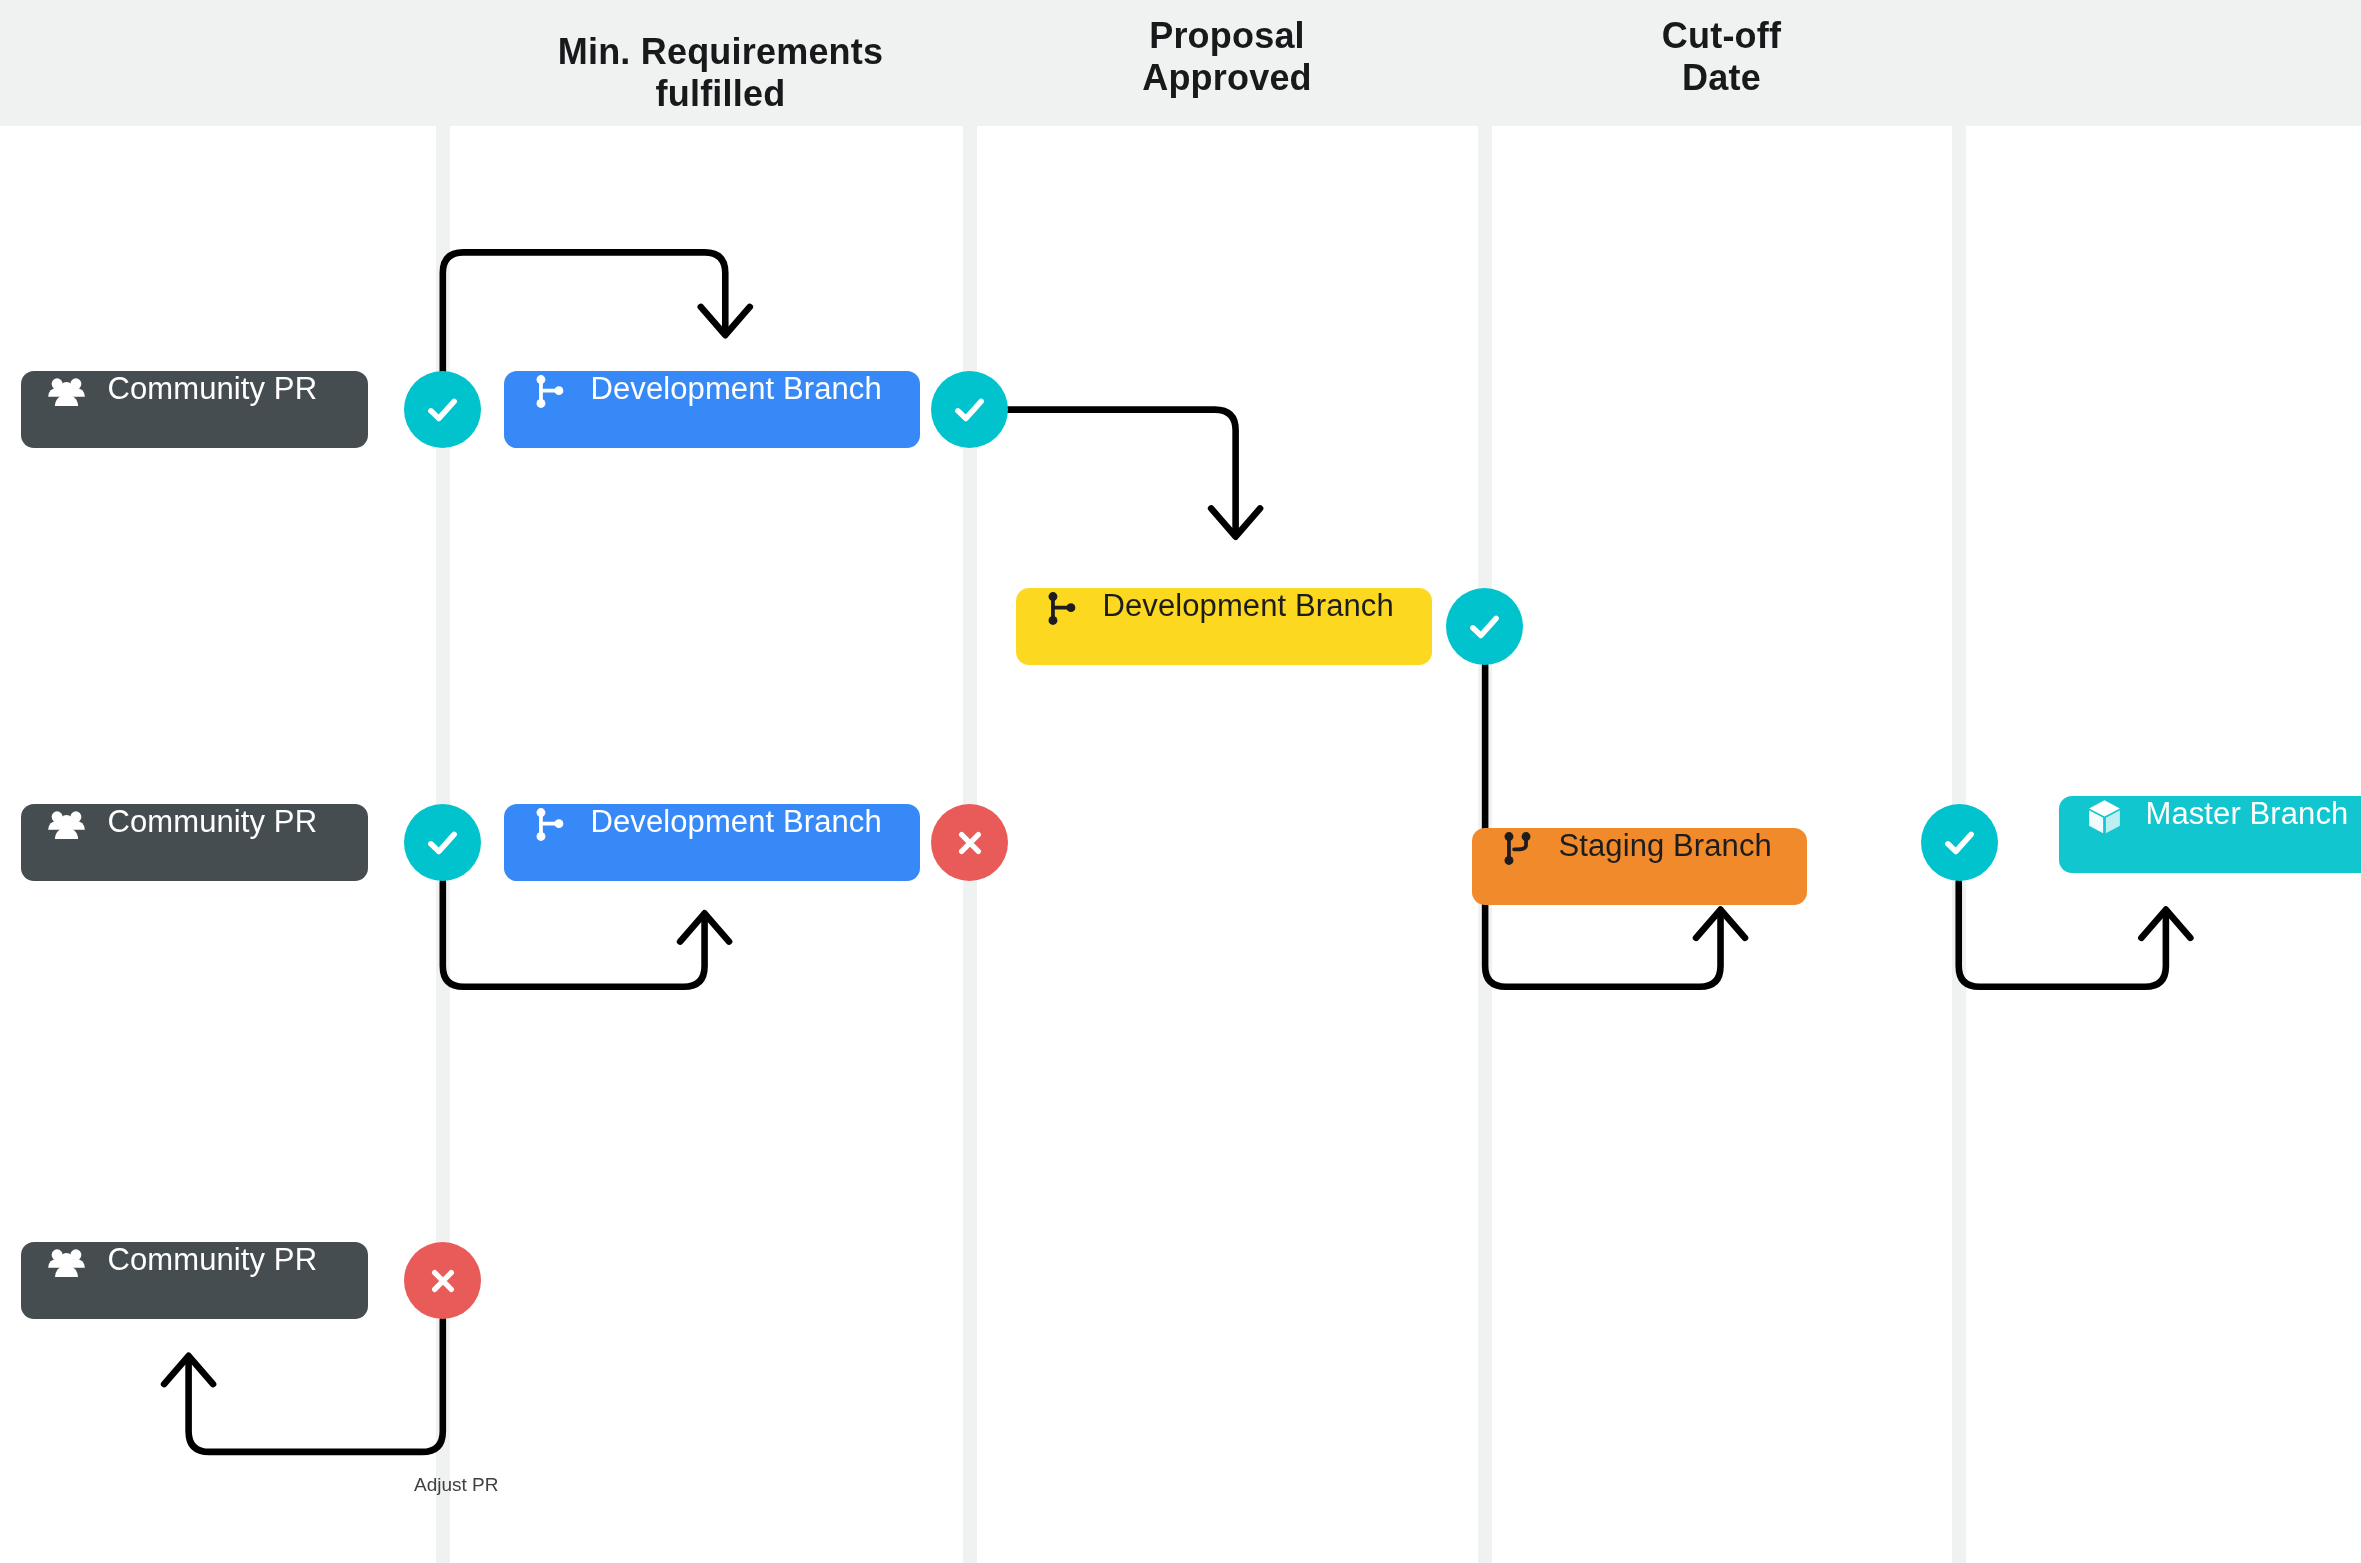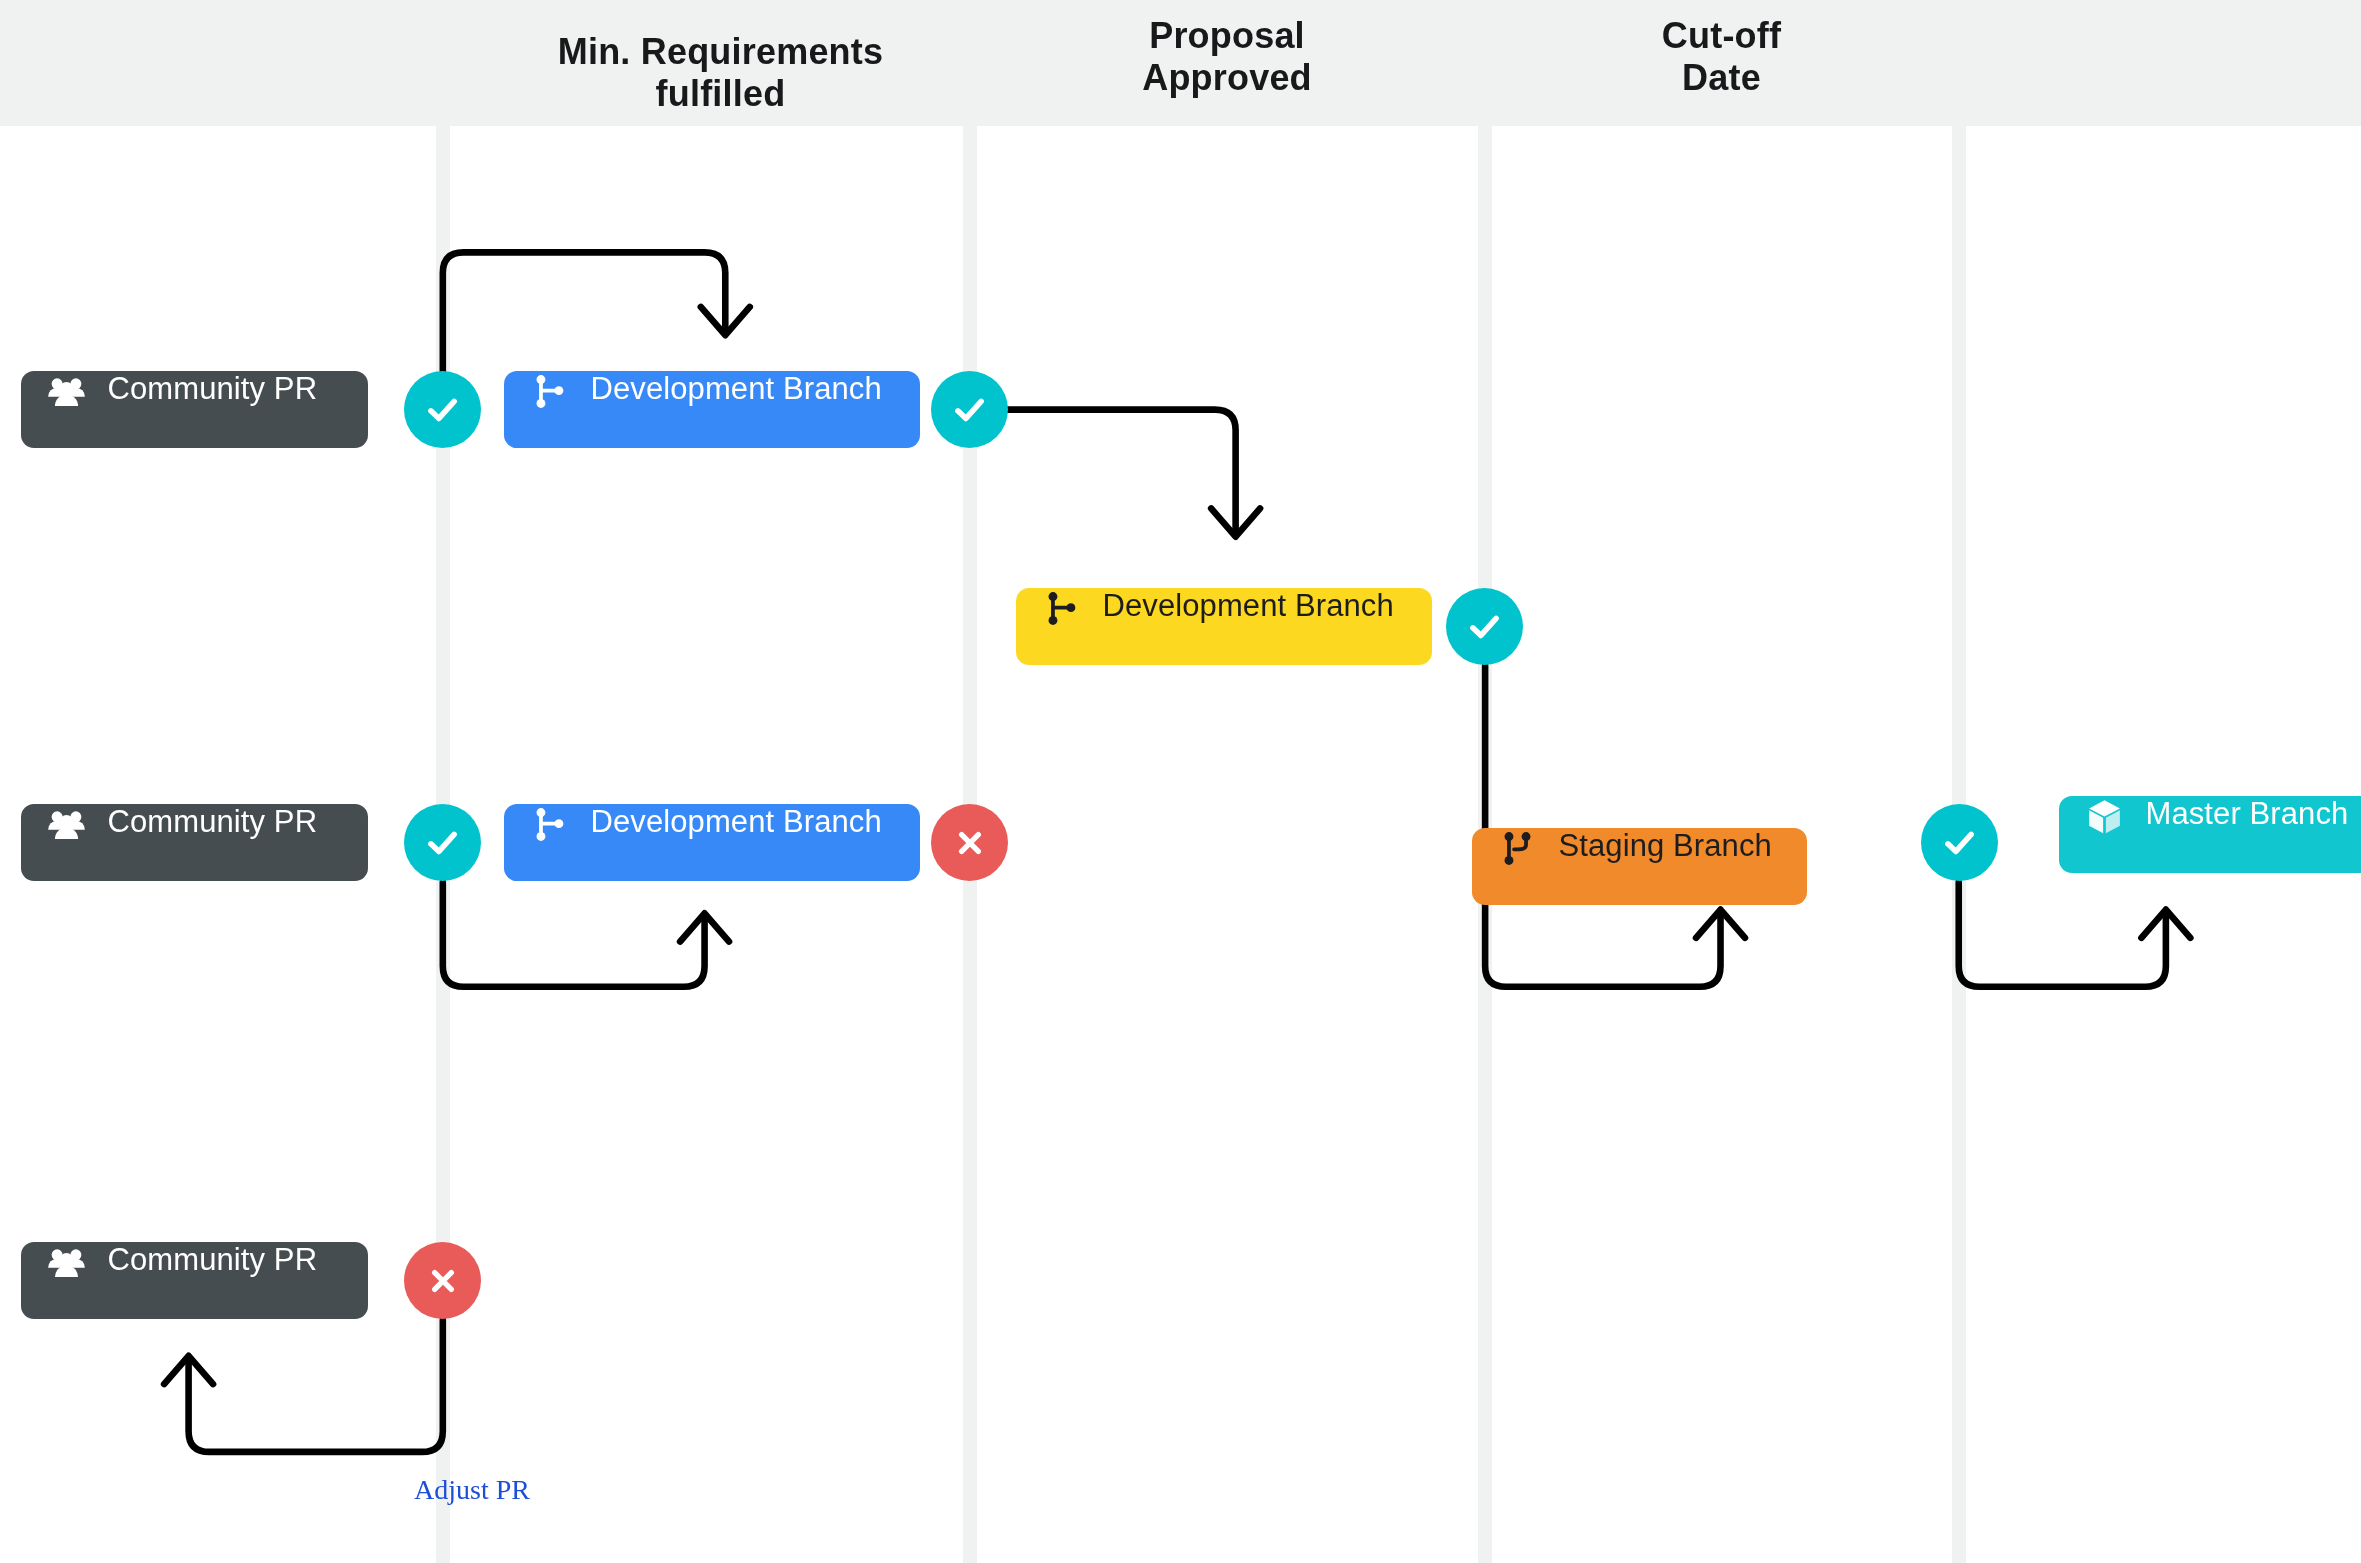--- a/index.html
+++ b/index.html
@@ -113,24 +113,23 @@
     display:flex;
     align-items:center;
     justify-content:center;
   }
   .gate.pass{ background:#00c3cd; }
   .gate.fail{ background:#e95b58; }
 
   
   .caption{
     position:absolute;
-    font-size:28px;
-    color:#1d4ed8;
+    font-size:19px;
+    color:#404040;
     white-space:nowrap;
-    font-family:Liberation Serif, serif;
   }
 </style>
 </head>
 <body>
 
 <div id="stage">
 
   <div class="header-band"></div>
 
   <div class="col-header" style="left:457px;width:527px;margin-top:16px;">Min. Requirements

